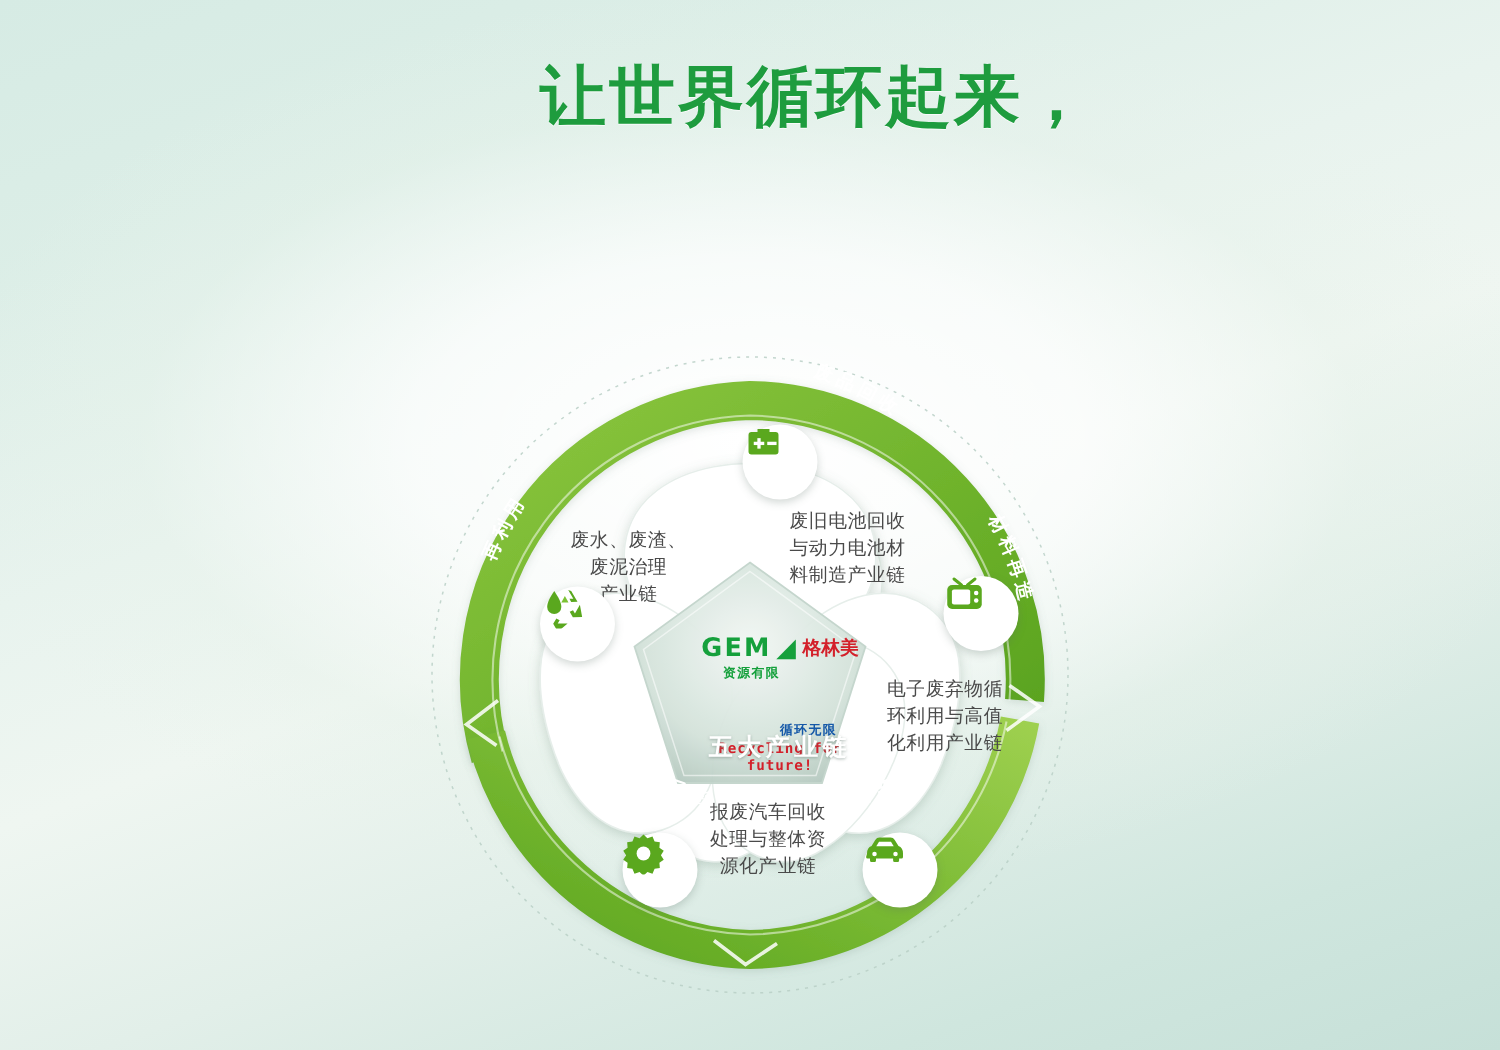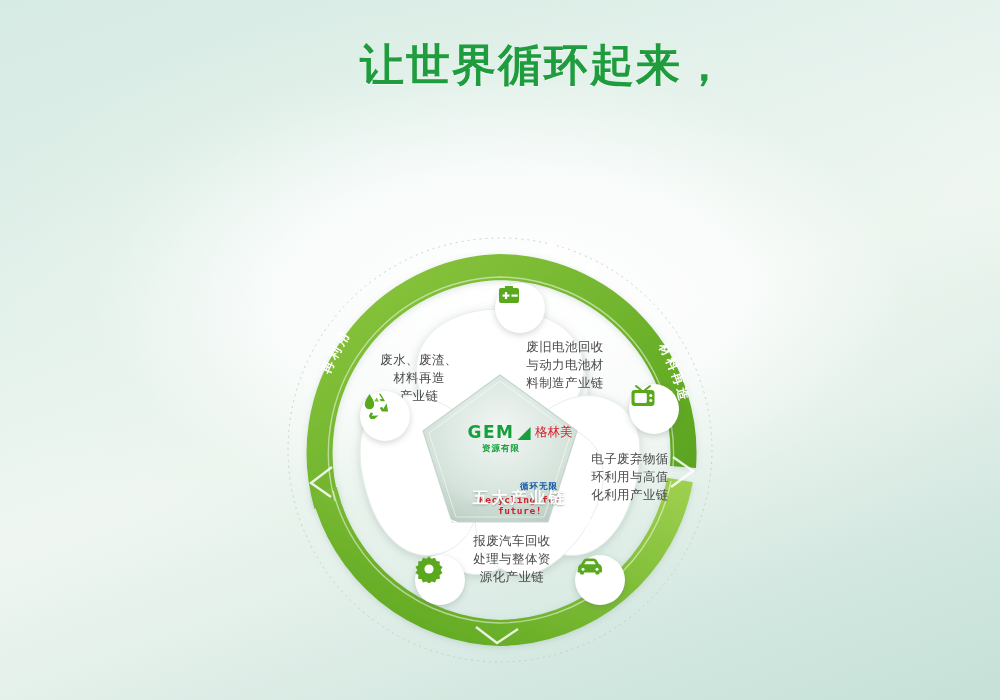--- a/index.html
+++ b/index.html
@@ -38,21 +38,21 @@
   
   #center-logo{
     position:absolute;left:180px;top:218px;width:130px;text-align:center;
   }
   .logo-row{display:flex;align-items:center;justify-content:center;gap:3px;height:18px;}
   .gem{
     font-family:"DejaVu Sans","Liberation Sans",sans-serif;
     font-weight:bold;font-size:17px;color:#15a03c;letter-spacing:1.5px;
     line-height:1;
   }
-  .gem-cn{font-size:12.5px;font-weight:normal;color:#d3202a;letter-spacing:0;line-height:1;}
+  .gem-cn{font-size:12.5px;font-weight:bold;color:#d3202a;letter-spacing:0;line-height:1;}
   .slogan{
     margin-top:2px;font-size:8.5px;font-weight:bold;color:#15a03c;letter-spacing:1px;
     display:flex;justify-content:center;gap:0;
   }
   .slogan .b{color:#1558a8;margin-top:38px;}
   .eng{
     margin-top:1px;font-size:9.5px;font-weight:bold;color:#d3202a;letter-spacing:.6px;
     font-family:"DejaVu Sans Mono","Liberation Mono",monospace;
   }
   #center-sub{
@@ -243,21 +243,21 @@
   <div class="petal-label" id="lbl-battery">废旧电池回收
 与动力电池材
 料制造产业链</div>
   <div class="petal-label" id="lbl-ewaste">电子废弃物循
 环利用与高值
 化利用产业链</div>
   <div class="petal-label" id="lbl-auto">报废汽车回收
 处理与整体资
 源化产业链</div>
   <div class="petal-label" id="lbl-waste">废水、废渣、
-材料再造
+废泥治理
 产业链</div>
 
   <div id="center-logo">
     <div class="logo-row">
       <span class="gem">GEM</span>
       <span class="gem red">◢</span>
       <span class="gem-cn">格林美</span>
     </div>
     <div class="slogan">
       <span>资源有限</span>

